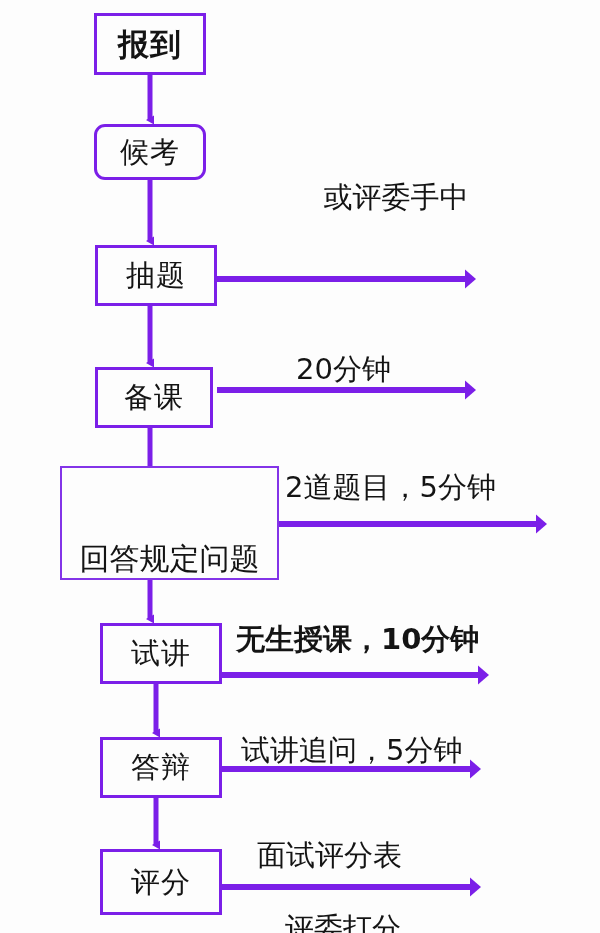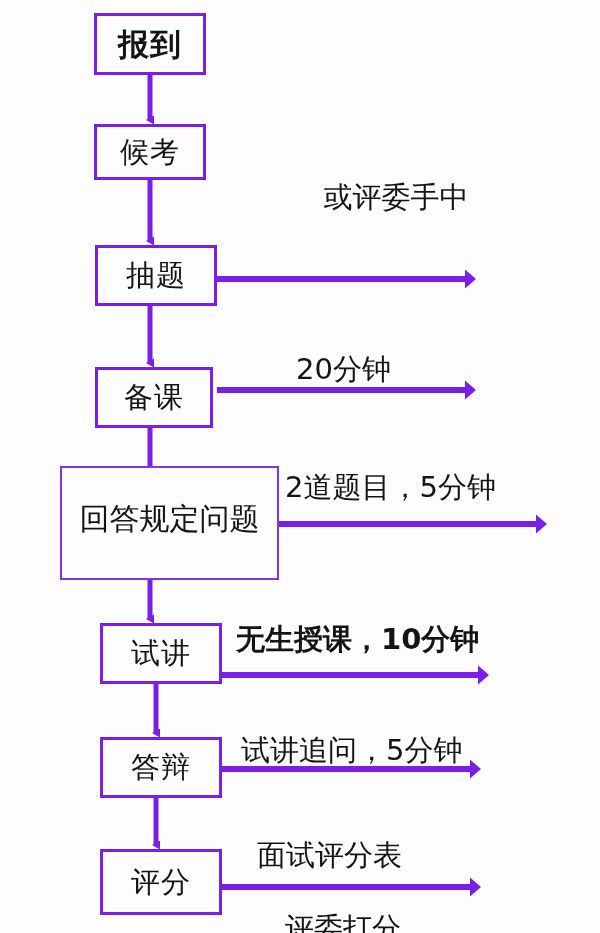--- a/index.html
+++ b/index.html
@@ -47,24 +47,24 @@
   .node.thin-border {
     border-width: 2px;
     border-color: #8334E8;
   }
   .node.bold-text .node-label {
     font-weight: bold;
   }
 
   
   #node-baodao   { left: 94px;  top: 13px;  width: 112px; height: 62px;  font-size: 31px; }
-  #node-houkao   { left: 94px;  top: 124px; width: 112px; height: 56px;  font-size: 29px; }
+  #node-houkao   { left: 94px;  top: 124px; width: 112px; height: 56px;  font-size: 29px; border-radius: 11px; }
   #node-chuti    { left: 95px;  top: 245px; width: 122px; height: 61px;  font-size: 29px; justify-content: center; }
   #node-beike    { left: 95px;  top: 367px; width: 118px; height: 61px;  font-size: 29px; }
-  #node-huida    { left: 60px;  top: 466px; width: 219px; height: 114px; font-size: 30px; }
+  #node-huida    { left: 60px;  top: 466px; width: 219px; height: 114px; font-size: 30px; align-items: flex-end; }
   #node-shijiang { left: 100px; top: 623px; width: 122px; height: 61px;  font-size: 29px; }
   #node-dabian   { left: 100px; top: 737px; width: 122px; height: 61px;  font-size: 29px; }
   #node-pingfen  { left: 100px; top: 849px; width: 122px; height: 66px;  font-size: 29px; }
 
   
   #node-huida .node-label { transform: translateY(-4px); letter-spacing: 0px; }
 
   
   .annotation {
     position: absolute;

